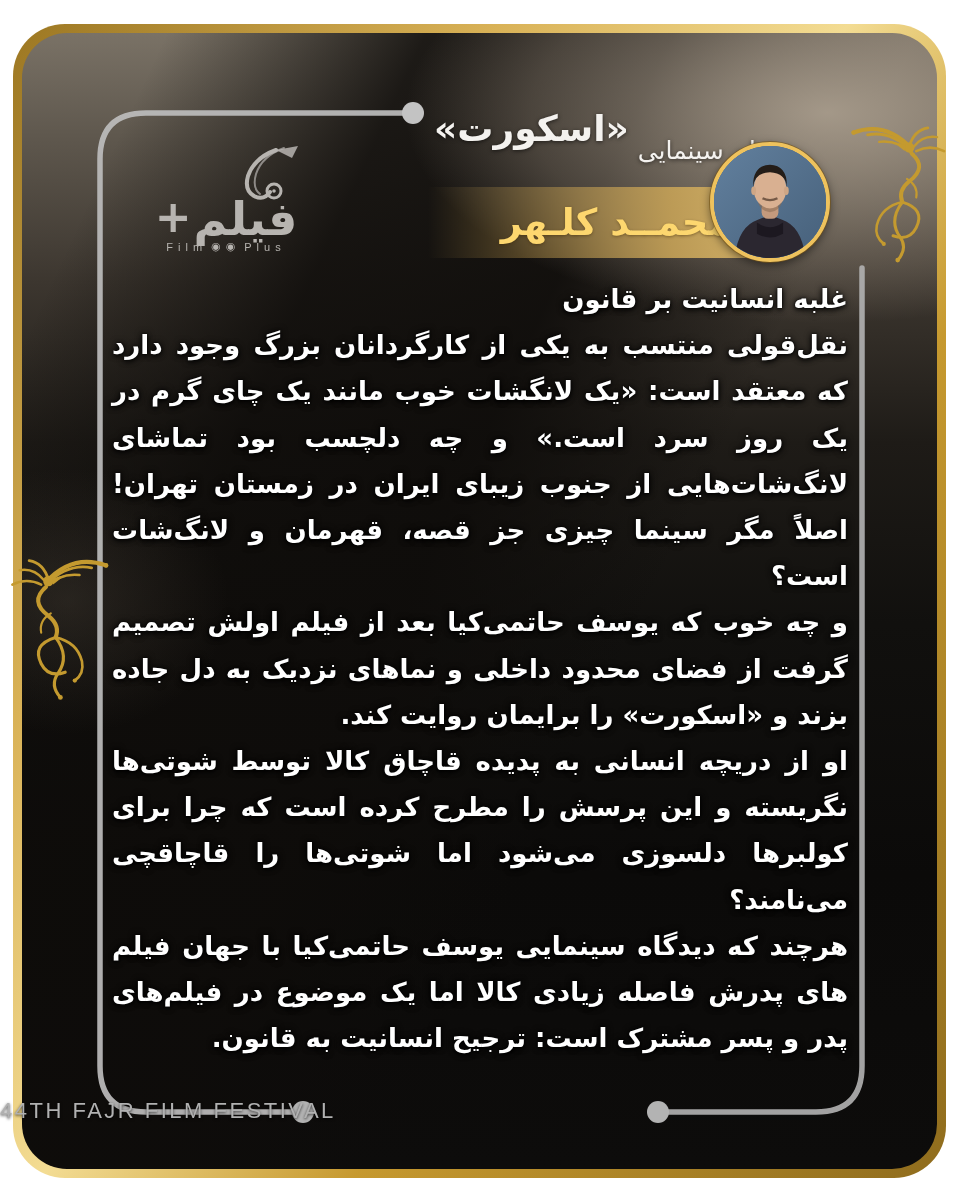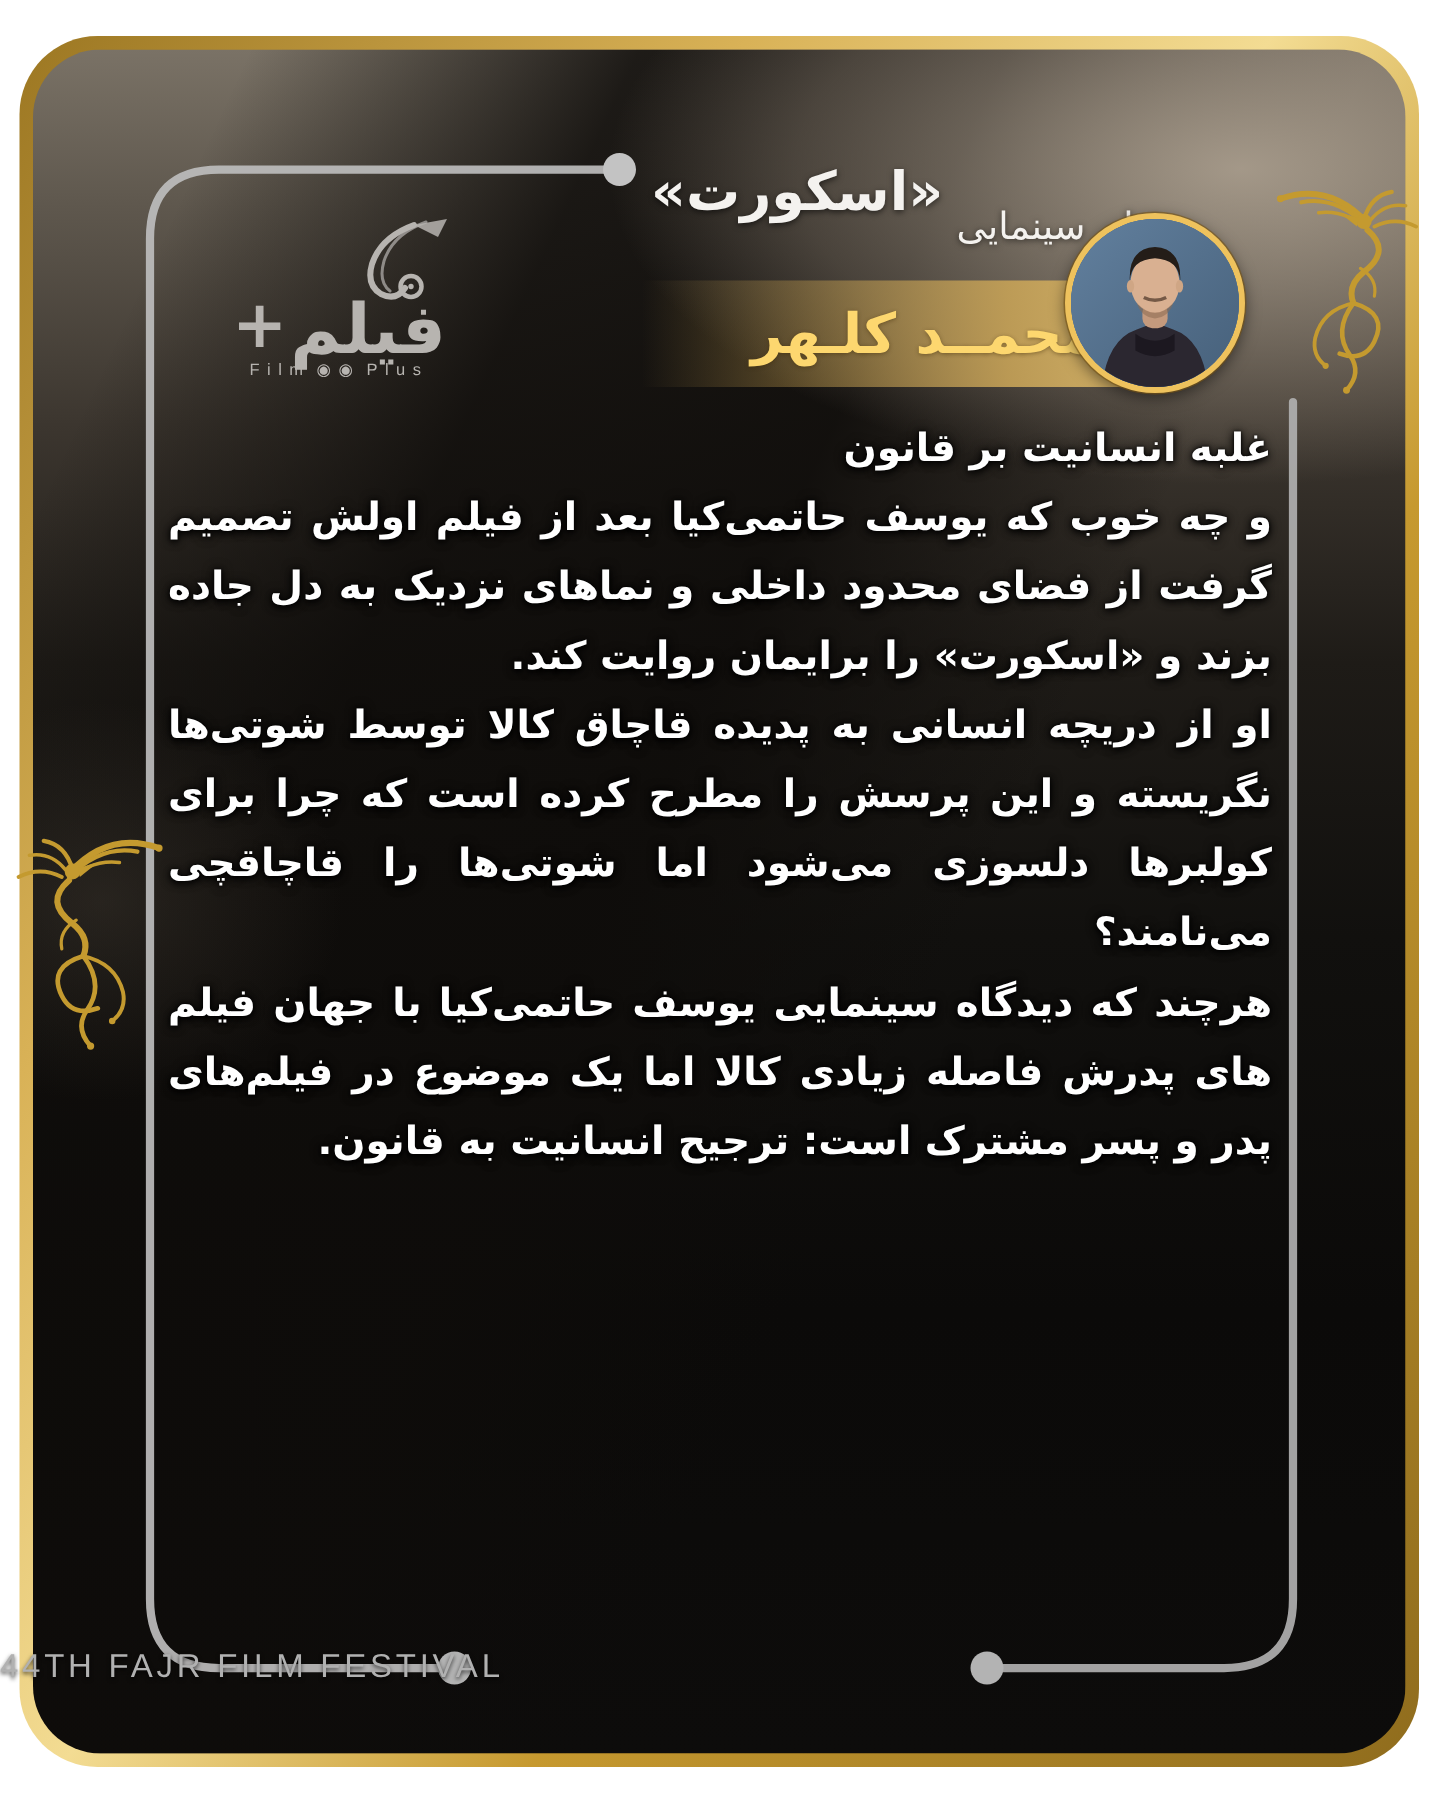--- a/index.html
+++ b/index.html
@@ -147,20 +147,21 @@
       <path d="M42 44 Q41 21 60 20 Q79 21 78 44 Q77 29 60 28 Q43 29 42 44 Z" fill="#241d18"></path>
       <path d="M47 60 Q60 74 73 60 Q70 70 60 71 Q50 70 47 60 Z" fill="#8c6b52" opacity=".55"></path>
       <path d="M52 56 Q60 60 68 56" stroke="#4a3426" stroke-width="2.4" fill="none" opacity=".7"></path>
       <ellipse cx="42.5" cy="48" rx="2.6" ry="4.5" fill="#cfa685"></ellipse>
       <ellipse cx="77.5" cy="48" rx="2.6" ry="4.5" fill="#cfa685"></ellipse>
     </svg>
   </div>
 
   <div class="body-text">
     <p class="para heading">غلبه انسانیت بر قانون</p>
+    <p class="para">نقل‌قولی منتسب به یکی از کارگردانان بزرگ وجود دارد که معتقد است: «یک لانگشات خوب مانند یک چای گرم در یک روز سرد است.» و چه دلچسب بود تماشای لانگ‌شات‌هایی از جنوب زیبای ایران در زمستان تهران! اصلاً مگر سینما چیزی جز قصه، قهرمان و لانگ‌شات است؟</p>
     <p class="para">و چه خوب که یوسف حاتمی‌کیا بعد از فیلم اولش تصمیم گرفت از فضای محدود داخلی و نماهای نزدیک به دل جاده بزند و «اسکورت» را برایمان روایت کند.</p>
     <p class="para">او از دریچه انسانی به پدیده قاچاق کالا توسط شوتی‌ها نگریسته و این پرسش را مطرح کرده است که چرا برای کولبرها دلسوزی می‌شود اما شوتی‌ها را قاچاقچی می‌نامند؟</p>
     <p class="para">هرچند که دیدگاه سینمایی یوسف حاتمی‌کیا با جهان فیلم های پدرش فاصله زیادی کالا اما یک موضوع در فیلم‌های پدر و پسر مشترک است: ترجیح انسانیت به قانون.</p>
   </div>
 
   <div class="footer-text">44TH FAJR FILM FESTIVAL</div>
 
   <svg class="simorgh simorgh-right" viewBox="0 0 100 130" fill="none">
     <g stroke="#c49a2f" stroke-linecap="round">
       <path d="M60 26 Q38 2 10 12" stroke-width="3.4"></path>

